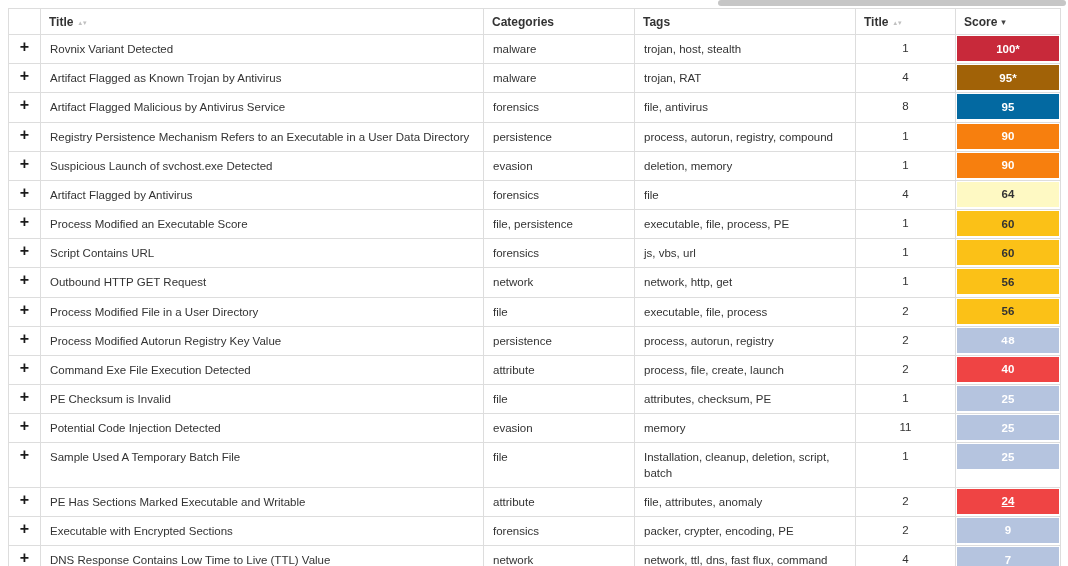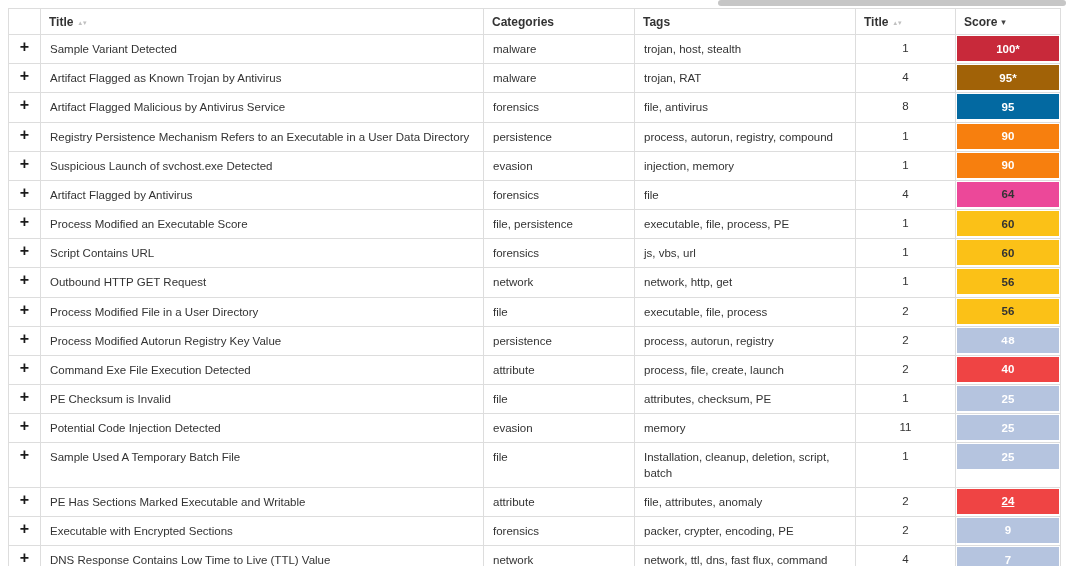--- a/index.html
+++ b/index.html
@@ -131,21 +131,21 @@
         <th class="col-score">
           <span>Score</span><span class="sort-icon-active">▾</span>
         </th>
       </tr>
     </thead>
     <tbody id="table-body">
     <tr>
       <td class="cell-expand">
         <span class="plus-glyph">+</span>
       </td>
-      <td class="cell-title">Sample Variant Detected</td>
+      <td class="cell-title">Rovnix Variant Detected</td>
       <td class="cell-categories">malware</td>
       <td class="cell-tags">trojan, host, stealth</td>
       <td class="cell-hits">1</td>
       <td class="cell-score">
         <div class="score-badge" style="background-color: rgb(200, 41, 58); color: rgb(255, 255, 255);">100*</div>
       </td>
     </tr>
 
     <tr>
       <td class="cell-expand">
@@ -185,37 +185,37 @@
         <div class="score-badge" style="background-color: rgb(247, 127, 14); color: rgb(255, 255, 255);">90</div>
       </td>
     </tr>
 
     <tr>
       <td class="cell-expand">
         <span class="plus-glyph">+</span>
       </td>
       <td class="cell-title">Suspicious Launch of svchost.exe Detected</td>
       <td class="cell-categories">evasion</td>
-      <td class="cell-tags">injection, memory</td>
+      <td class="cell-tags">deletion, memory</td>
       <td class="cell-hits">1</td>
       <td class="cell-score">
         <div class="score-badge" style="background-color: rgb(247, 127, 14); color: rgb(255, 255, 255);">90</div>
       </td>
     </tr>
 
     <tr>
       <td class="cell-expand">
         <span class="plus-glyph">+</span>
       </td>
       <td class="cell-title">Artifact Flagged by Antivirus</td>
       <td class="cell-categories">forensics</td>
       <td class="cell-tags">file</td>
       <td class="cell-hits">4</td>
       <td class="cell-score">
-        <div class="score-badge" style="background-color: #ec4899; color: rgb(51, 51, 51);">64</div>
+        <div class="score-badge" style="background-color: #fef9c3; color: rgb(51, 51, 51);">64</div>
       </td>
     </tr>
 
     <tr>
       <td class="cell-expand">
         <span class="plus-glyph">+</span>
       </td>
       <td class="cell-title">Process Modified an Executable Score</td>
       <td class="cell-categories">file, persistence</td>
       <td class="cell-tags">executable, file, process, PE</td>

